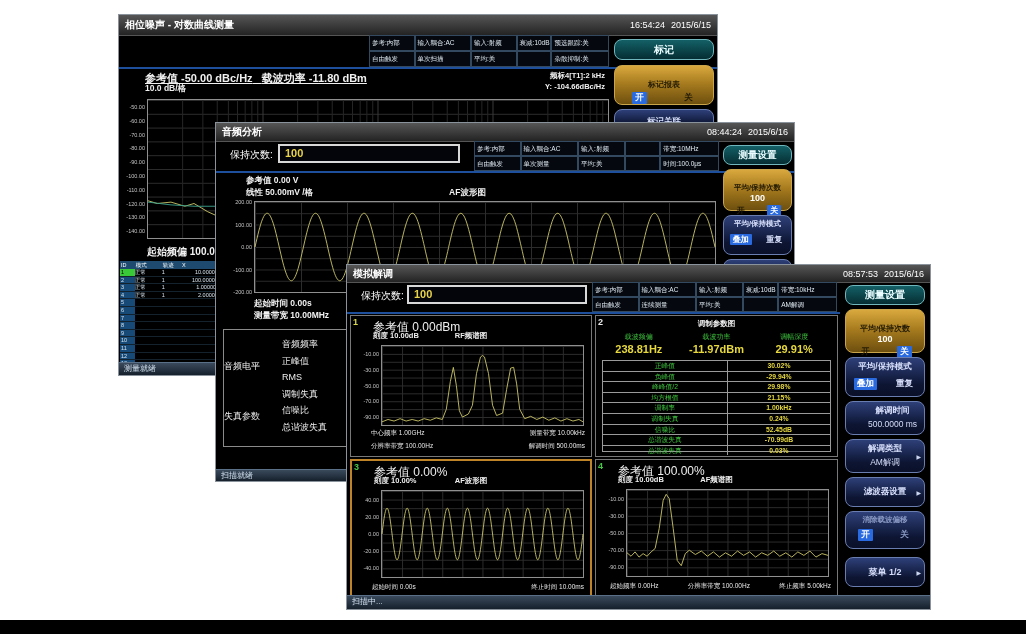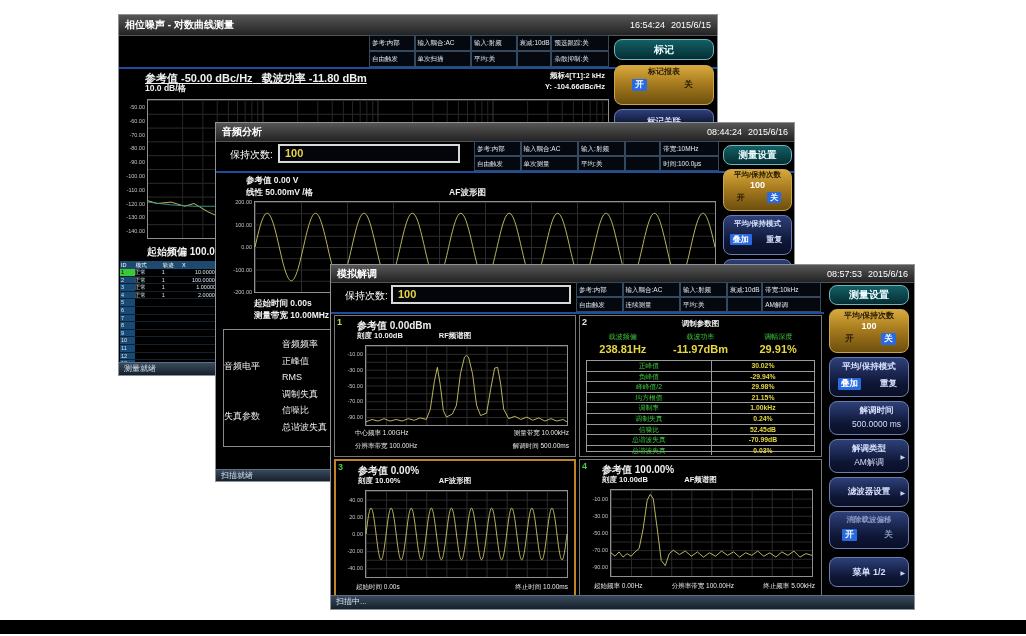--- a/index.html
+++ b/index.html
@@ -12,21 +12,21 @@
   .wtime span{margin-left:6px;}
   .bluesep{position:absolute;left:0;right:0;height:2px;background:#1d4f9c;}
   .sgrid{position:absolute;display:grid;grid-template-columns:19% 23.5% 19% 14.5% 24%;}
   .scell{border:1px solid #32495f;background:#05080f;color:#e2ecf4;font-size:6.5px;line-height:13px;padding-left:2px;white-space:nowrap;overflow:hidden;box-sizing:border-box;}
   .holdlabel{position:absolute;color:#fff;font-size:10px;white-space:nowrap;}
   .inputbox{position:absolute;background:#03050a;border:2px solid #d8d8d8;color:#e8d34a;font-size:11px;font-weight:bold;padding-left:5px;line-height:15px;box-sizing:border-box;}
   .sbtn{position:absolute;box-sizing:border-box;border-radius:8px;text-align:center;}
   .btn-teal{background:linear-gradient(#136066,#052e33);border:1px solid #6fb7bd;color:#eafcff;font-size:10px;font-weight:bold;}
   .btn-teal .lbl{line-height:18px;}
   .btn-gold{background:linear-gradient(#d9a93e,#a87c1f 45%,#6d4f0e);border:1px solid #caa54a;color:#241c04;}
-  .btn-gold .lbl{font-size:8px;font-weight:bold;padding-top:0;white-space:nowrap;}
+  .btn-gold .lbl{font-size:8px;font-weight:bold;padding-top:13px;white-space:nowrap;}
   .btn-gold .val{font-size:9px;color:#fff;font-weight:bold;}
   .btn-navy{background:linear-gradient(#2e4079,#0d1533 70%,#0a1028);border:1px solid #6a7db0;color:#d6defa;}
   .btn-navy .lbl{font-size:8.5px;font-weight:bold;padding-top:3px;white-space:nowrap;}
   .btn-navy .val{font-size:8.5px;padding-top:2px;}
   .btn-navy.dim{color:#8a9ac4;}
   .opts{display:flex;justify-content:space-around;align-items:center;font-size:8.5px;font-weight:bold;padding-top:2px;}
   .opt{padding:0 3px;}
   .opt.on{background:#2a6ae0;color:#fff;border-radius:1px;}
   .arrow{position:absolute;right:3px;top:50%;transform:translateY(-50%);font-size:6px;color:#cdd6f0;}
   .pb{position:absolute;background:#000;border:1px solid #8f8f8f;box-sizing:border-box;}
@@ -40,21 +40,21 @@
   .mhead{display:grid;grid-template-columns:13% 24% 17% 46%;background:#1d4a6e;}
   .mhc{font-size:5.5px;color:#fff;line-height:8px;padding-left:1px;}
   .mrows .mrow{display:grid;grid-template-columns:13% 24% 17% 46%;height:6.6px;border-bottom:1px solid #14222e;background:#000;}
   .mrow div{font-size:5.5px;line-height:6.6px;color:#d5e4ee;overflow:hidden;white-space:nowrap;}
   .mrow-c0{background:#174a77;color:#fff;padding-left:1px;}
   .mrow:first-child .mrow-c0{background:#38c838;color:#000;}
   .mrow-c3{text-align:right;padding-right:1px;}
   .panel{position:absolute;border:1px solid #787878;background:#000;box-sizing:border-box;}
   .panel.sel{border:2px solid #c08428;}
   .pnum{position:absolute;left:2px;top:1px;font-size:9px;font-weight:bold;}
-  .pref{position:absolute;left:22px;top:3px;font-size:10px;color:#eee;font-weight:bold;white-space:nowrap;}
+  .pref{position:absolute;left:22px;top:3px;font-size:12px;color:#eee;font-weight:normal;white-space:nowrap;}
   .pscale{position:absolute;left:22px;top:15px;font-size:7.5px;color:#eee;font-weight:bold;white-space:nowrap;}
   .ptitle{position:absolute;left:0;right:0;top:15px;text-align:center;font-size:7.5px;color:#eee;font-weight:bold;}
   .ptitle.t3{top:3px;}
   .pbot{position:absolute;left:20px;right:6px;display:flex;justify-content:space-between;font-size:6.5px;color:#e8e8e8;white-space:nowrap;}
   .psummary{position:absolute;left:4px;right:4px;top:16px;display:grid;grid-template-columns:1fr 1fr 1fr;}
   .sumcol-c0{color:#3ec43e;font-size:7px;text-align:center;}
   .sumcol-c1{color:#e6d83e;font-size:11px;font-weight:bold;text-align:center;padding-top:1px;}
   .ptable{position:absolute;left:6px;right:6px;top:44px;bottom:4px;border:1px solid #9a9a9a;display:grid;grid-template-rows:repeat(9,1fr);}
   .prow{display:grid;grid-template-columns:55% 45%;border-top:1px solid #9a9a9a;}
   .prow:first-child{border-top:none;}
@@ -323,21 +323,21 @@
           <div class="ritem">RMS</div>
           <div class="ritem">调制失真</div>
           <div class="ritem">信噪比</div>
           <div class="ritem">总谐波失真</div>
         </div>
     </div>
 
     <div class="sbar" style="height:12px;">扫描就绪</div>
   </div>
 
-  <div class="win" id="win-c" style="left:330px;top:264px;width:585px;height:346px;z-index:3;">
+  <div class="win" id="win-c" style="left:346px;top:264px;width:585px;height:346px;z-index:3;">
     <div class="titlebar" style="height:17px;">
       <span class="wtitle">模拟解调</span>
       <span class="wtime"><span>08:57:53</span><span>2015/6/16</span></span>
     </div>
     <div class="holdlabel" style="left:14px;top:24px;">保持次数:</div>
     <div class="inputbox" style="left:60px;top:20px;width:180px;height:19px;">100</div>
     <div class="sgrid" style="left:245px;top:17px;width:245px;height:30px;grid-auto-rows:15px;">
         <div class="scell">参考:内部</div>
         <div class="scell">输入耦合:AC</div>
         <div class="scell">输入:射频</div>

